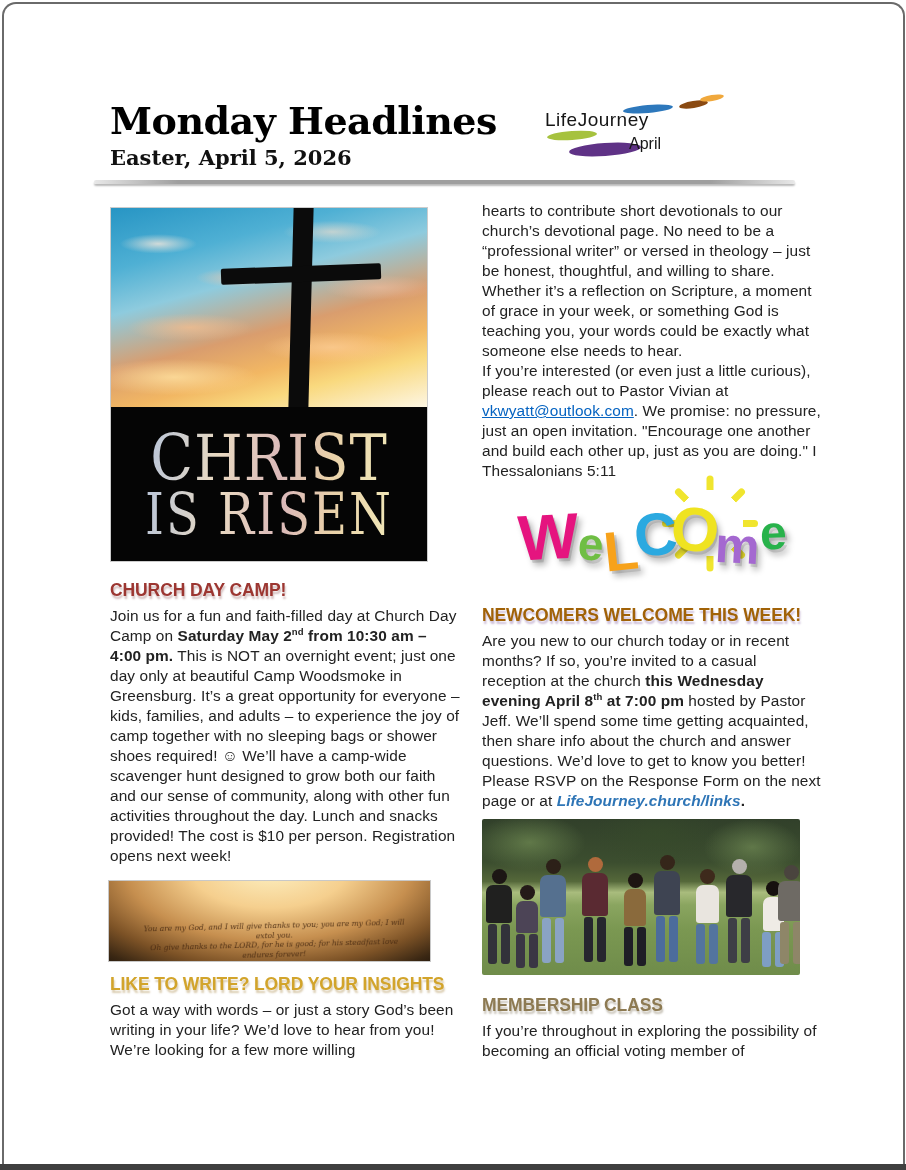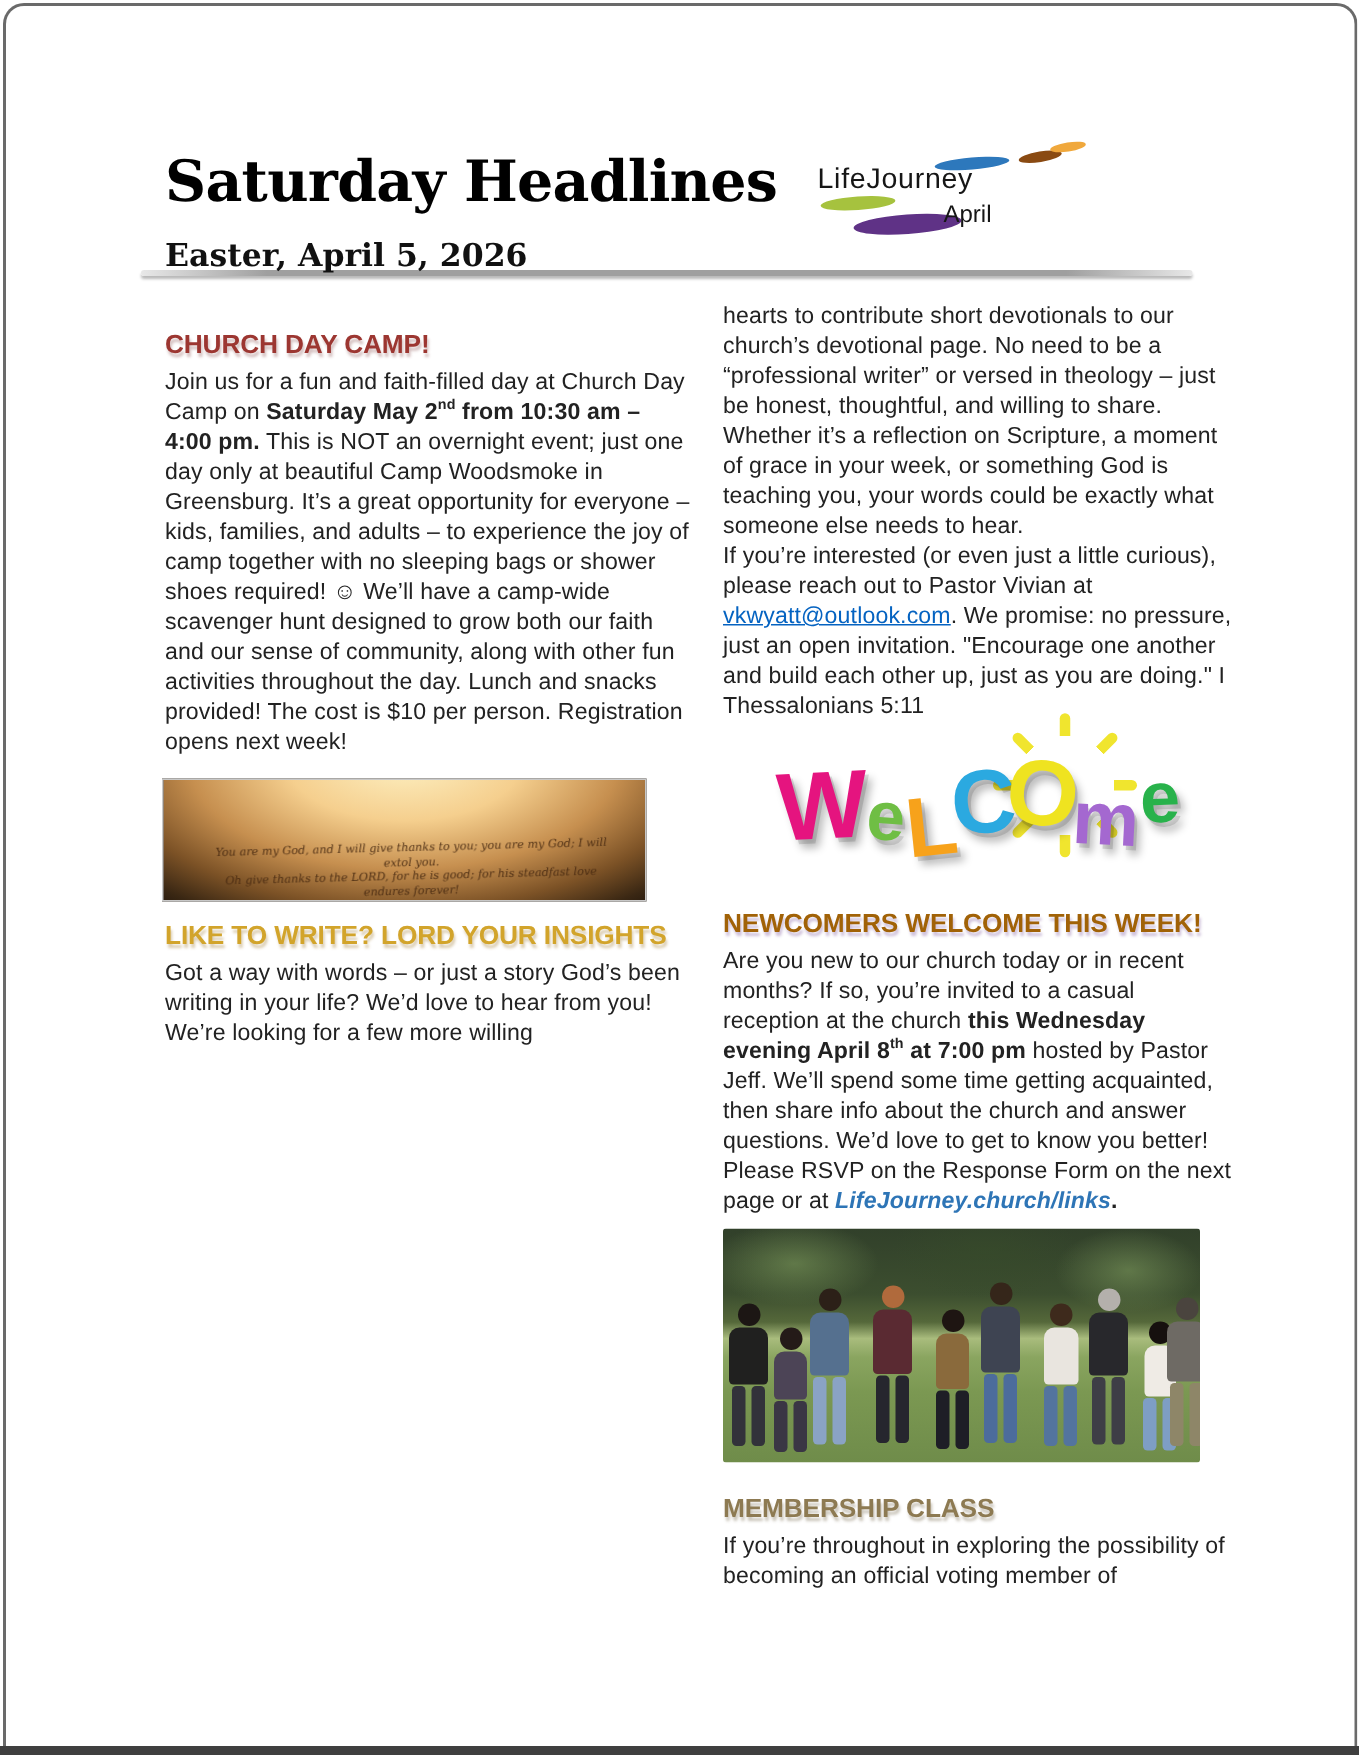--- a/index.html
+++ b/index.html
@@ -8,21 +8,21 @@
   .page-border{position:absolute;left:2px;top:2px;width:899px;height:1400px;
        border:2px solid #6a6a6a;border-bottom:none;border-radius:14px 14px 0 0;pointer-events:none;}
   .bottom-edge{position:absolute;left:0;bottom:0;width:906px;height:6px;background:#3f3f3f;}
   .content{position:absolute;left:110px;top:100px;width:712px;}
 
   
   .masthead{position:relative;height:80px;}
   h1{margin:0;font-family:"DejaVu Serif","Liberation Serif",serif;font-weight:bold;
      font-size:38px;line-height:1.12;color:#000;letter-spacing:-0.5px;}
   .issue-date{font-family:"DejaVu Serif","Liberation Serif",serif;font-weight:600;
-     font-size:21px;color:#111;margin-top:14px;}
+     font-size:21px;color:#111;margin-top:2px;}
   .logo{position:absolute;left:433px;top:-5px;width:200px;height:88px;}
   .logo-main{position:absolute;left:2px;top:14px;font-size:19px;color:#161616;letter-spacing:0.5px;text-align:right;}
   .logo-sub{position:absolute;left:86px;top:40px;font-size:16px;color:#161616;}
   .logo-dot{position:absolute;border-radius:50%;}
   .dot-blue{left:80px;top:10px;width:50px;height:8px;background:#2d78bc;transform:rotate(-5deg);}
   .dot-brown{left:136px;top:6px;width:29px;height:7px;background:#8a4a12;transform:rotate(-9deg);}
   .dot-amber{left:157px;top:0;width:24px;height:6px;background:#f0a83c;transform:rotate(-9deg);}
   .dot-green{left:4px;top:36px;width:50px;height:9px;background:#a6c23e;transform:rotate(-4deg);}
   .dot-purple{left:26px;top:48px;width:72px;height:13px;background:#5f3286;transform:rotate(-4deg);}
 
@@ -111,38 +111,48 @@
   .person .pl i{display:block;width:9px;border-radius:3px;}
 </style>
 </head>
 <body>
 
 <div class="page-border"></div>
 
 <div class="content">
 
   <header class="masthead">
-    <h1>Saturday Headlines</h1>
+    <h1>Monday Headlines</h1>
     <div class="issue-date">Easter, April 5, 2026</div>
     <div class="logo">
       <span class="logo-dot dot-blue"></span>
       <span class="logo-dot dot-brown"></span>
       <span class="logo-dot dot-amber"></span>
       <span class="logo-dot dot-green"></span>
       <span class="logo-dot dot-purple"></span>
       <span class="logo-main">LifeJourney</span>
       <span class="logo-sub">April</span>
     </div>
   </header>
 
   <div class="rule"></div>
 
   <div class="cols">
 
     <div class="col-left">
+      <figure class="christ-img" style="margin:6px 0 0;">
+        <div class="sky">
+          <div class="cross-v"></div>
+          <div class="cross-h"></div>
+        </div>
+        <div class="black-panel">
+          <div class="cr-line cr1">CHRIST</div>
+          <div class="cr-line cr2">IS RISEN</div>
+        </div>
+      </figure>
 
       <h2 class="h-red">CHURCH DAY CAMP!</h2>
       <p><span>Join us for a fun and faith-filled day at Church Day Camp on </span><span class="b">Saturday May 2</span><span class="b"><sup>nd</sup></span><span class="b"> from 10:30 am – 4:00 pm.</span><span>  This is NOT an overnight event; just one day only at beautiful Camp Woodsmoke in Greensburg.  It’s a great opportunity for everyone – kids, families, and adults – to experience the joy of camp together with no sleeping bags or shower shoes required! ☺  We’ll have a camp-wide scavenger hunt designed to grow both our faith and our sense of community, along with other fun activities throughout the day.  Lunch and snacks provided!  The cost is $10 per person.  Registration opens next week!</span></p>
 
       <figure class="bible-img">
         <div class="bv bv1">You are my God, and I will give thanks to you; you are my God; I will extol you.</div>
         <div class="bv bv2">Oh give thanks to the LORD, for he is good; for his steadfast love endures forever!</div>
       </figure>
 
       <h2 class="h-gold">LIKE TO WRITE?  LORD YOUR INSIGHTS</h2>

